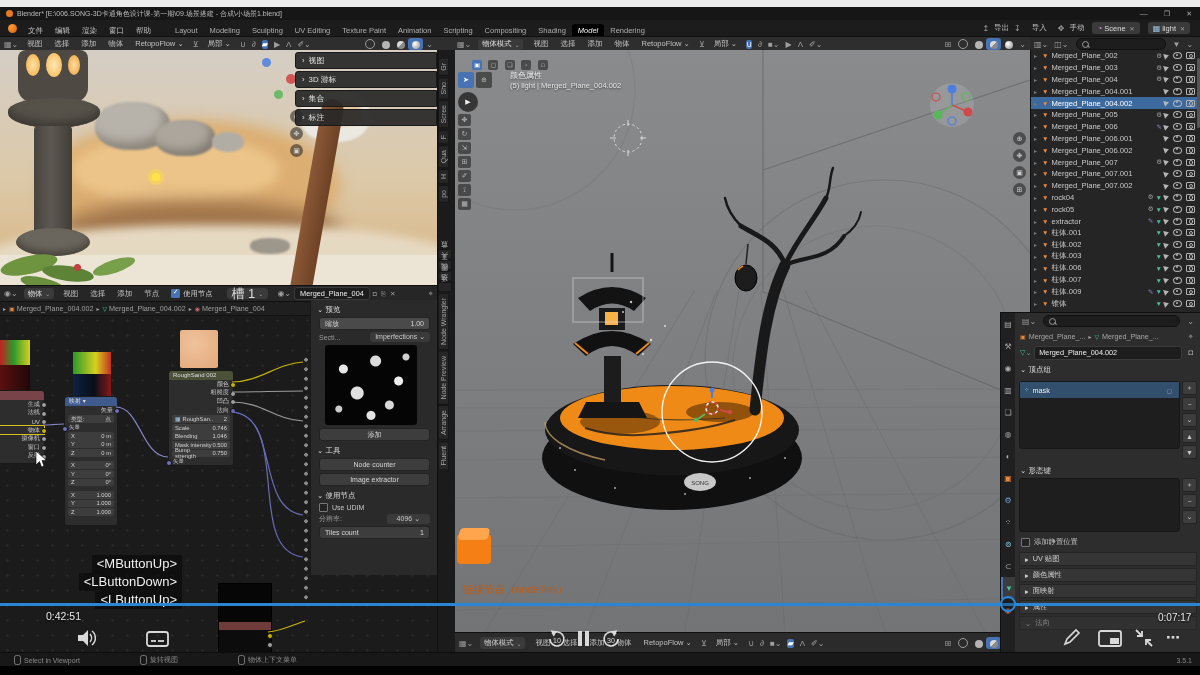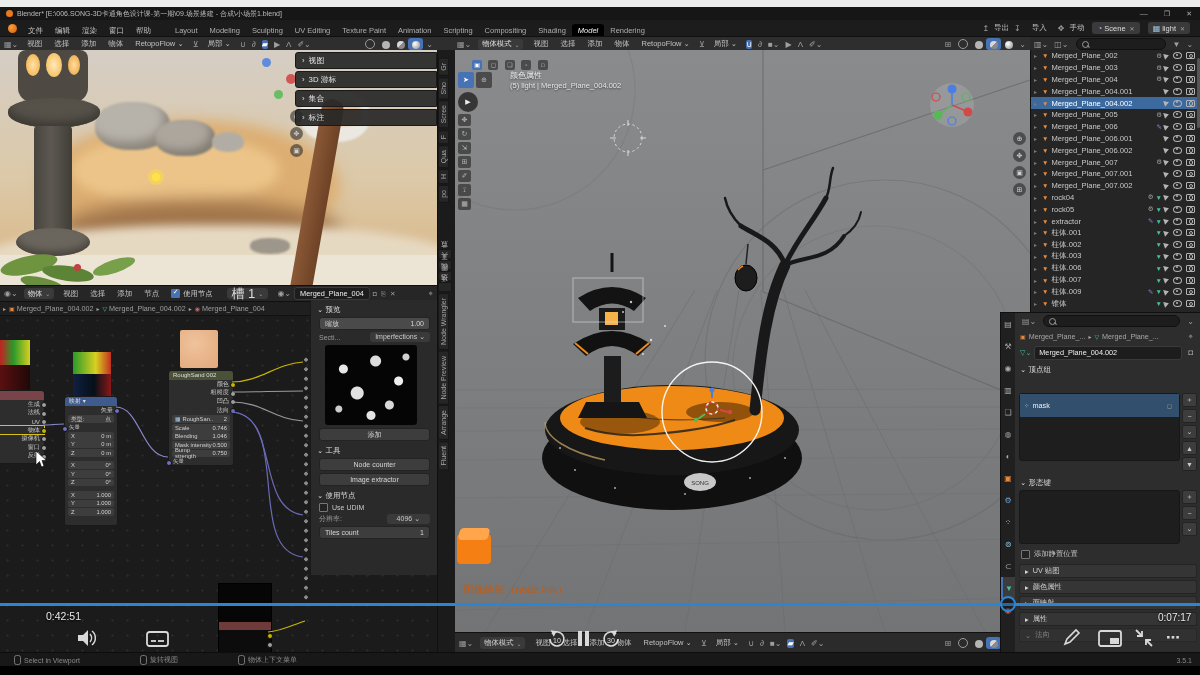--- a/index.html
+++ b/index.html
@@ -620,21 +620,21 @@
       <div class="navcirc">✥</div>
       <div class="navcirc">▣</div>
       <div class="navcirc">⊞</div>
     </div>
     
     <div class="abs" style="left:2px;top:478px;width:34px;height:36px;">
       <div class="abs" style="left:0;top:6px;width:34px;height:30px;border-radius:4px;background:#f57f12;"></div>
       <div class="abs" style="left:2px;top:0;width:30px;height:12px;border-radius:4px;background:#ffa64d;transform:skewX(-14deg);"></div>
     </div>
     
-    <div class="abs" style="left:8px;top:533px;font-size:10.5px;color:#c35b10;">图像绘制（node link）</div>
+    <div class="abs" style="left:8px;top:533px;font-size:10.5px;color:#c35b10;">链接节点（node link）</div>
   </div>
 
   <div class="abs hdr" style="left:455px;top:632px;width:575px;height:20px;background:#2b2b2b;">
     <span class="glyph" style="margin-left:4px;">▦⌄</span>
     <span class="box" style="height:12px;display:inline-flex;align-items:center;padding:0 4px;margin:0 4px;">
       <span style="font-size:7.3px;color:#cfcfcf;">物体模式</span>
         <span class="glyph" style="font-size:6px;margin:0 0 0 3px;">⌄</span>
     </span>
     <span id="hb-menus"><span class="hmenu">视图</span><span class="hmenu">选择</span><span class="hmenu">添加</span><span class="hmenu">物体</span></span>
     <span class="hmenu"><span>RetopoFlow</span> ⌄</span>
@@ -955,24 +955,24 @@
         <span style="color:#41c09a;font-size:6px;">▽</span>
         <span>Merged_Plane_...</span>
         <span style="flex:1;"></span>
         <span class="glyph">⌖</span>
       </div>
       <div style="display:flex;align-items:center;height:17px;gap:3px;padding:0 5px;">
         <span style="color:#41c09a;font-size:7px;">▽⌄</span>
         <span style="flex:1;background:#1d1d1d;border:1px solid #3a3a3a;border-radius:3px;height:12px;font-size:7.3px;color:#eee;display:flex;align-items:center;padding:0 4px;">Merged_Plane_004.002</span>
         <span class="glyph">◘</span>
       </div>
-      <div style="font-size:7.5px;color:#dcdcdc;margin:4px 5px 18px;">⌄ <span>顶点组</span></div>
+      <div style="font-size:7.5px;color:#dcdcdc;margin:4px 5px 6px;">⌄ <span>顶点组</span></div>
       <div style="display:flex;margin:0 4px;gap:2px;">
         <div style="flex:1;height:66px;background:#1e1e1e;border:1px solid #171717;border-radius:3px;">
-          <div style="height:23px;background:#32506e;display:flex;align-items:center;font-size:7.3px;color:#eee;padding:0 4px;gap:3px;">
+          <div style="height:16px;background:#32506e;display:flex;align-items:center;font-size:7.3px;color:#eee;padding:0 4px;gap:3px;">
             <span style="color:#9ec9e8;font-size:6.5px;">⁘</span>
             <span>mask</span>
             <span style="flex:1;"></span>
             <span class="glyph" style="font-size:6px;">◻</span>
           </div>
         </div>
         <div>
           <div class="sidebtn">＋</div>
           <div class="sidebtn">−</div>
           <div class="sidebtn">⌄</div>
@@ -1032,20 +1032,25 @@
           <span style="width: 5px; height: 8px; border: 1px solid rgb(119, 119, 119); border-radius: 2.5px; display: inline-block;"></span>
           <span>物体上下文菜单</span>
         </span>
       </span>
     <span style="flex:1;"></span>
     <span style="font-size:7px;color:#8a8a8a;margin-right:8px;">3.5.1</span>
   </div>
   <div class="abs" style="left:0;top:666px;width:1200px;height:9px;background:#000;"></div>
 
   <div class="abs" style="left:0;top:0;width:1200px;height:675px;pointer-events:none;">
+    <div class="abs" id="subs" style="right:1018px;top:555px;display:flex;flex-direction:column;align-items:flex-end;white-space:nowrap;">
+        <div class="sub">&lt;MButtonUp&gt;</div>
+        <div class="sub">&lt;LButtonDown&gt;</div>
+        <div class="sub">&lt;LButtonUp&gt;</div>
+      </div>
     <div class="abs" id="progress-line" style="left: 0px; top: 603px; width: 1200px; height: 2.5px; background: rgb(42, 134, 212);"></div>
     <div class="abs" id="progress-handle" style="left:1000px;top:596px;width:12px;height:12px;border-radius:50%;border:2.5px solid #2a86d4;background:rgba(15,15,15,.25);"></div>
     <div class="abs" style="left:46px;top:610px;font-size:10.5px;color:#e8e8e8;text-shadow:0 1px 2px #000;">0:42:51</div>
     <div class="abs" style="left:1158px;top:612px;font-size:10px;color:#e8e8e8;text-shadow:0 1px 2px #000;">0:07:17</div>
 
     <svg class="pico" style="left:76px;top:629px;pointer-events:auto;" width="22" height="18">
       <polygon points="2,6 7,6 12,1 12,17 7,12 2,12" fill="#e9e9e9"></polygon>
       <path d="M14,5 a6,6 0 0 1 0,8 M16,2 a9,9 0 0 1 0,14" stroke="#e9e9e9" stroke-width="1.5" fill="none"></path>
     </svg>
 

